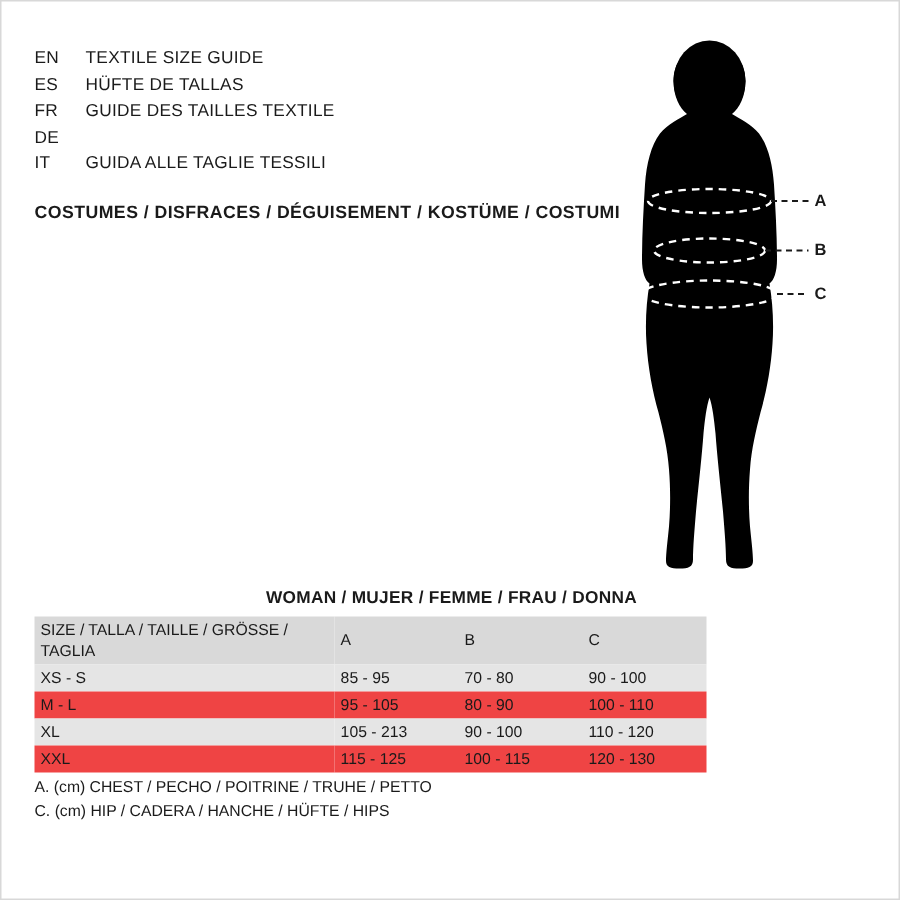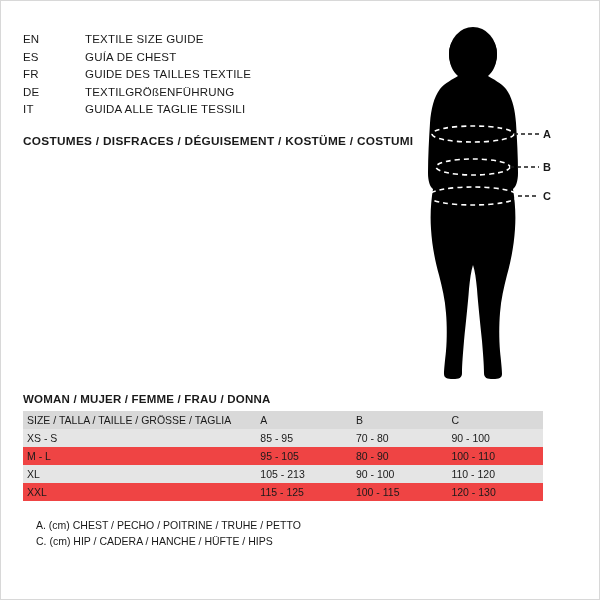--- a/index.html
+++ b/index.html
@@ -29,21 +29,20 @@
     left: 22px;
     top: 30px;
     width: 330px;
   }
   .lang-row {
     display: flex;
     align-items: baseline;
     font-size: 11.5px;
     line-height: 17.5px;
     letter-spacing: 0.2px;
-    gap: 28px;
   }
   .lang-code {
     width: 34px;
     flex: 0 0 34px;
     color: #1a1a1a;
   }
   .lang-text {
     color: #1a1a1a;
     white-space: nowrap;
   }
@@ -87,24 +86,25 @@
     top: 392px;
     width: 556px;
   }
   .tbl-title {
     font-size: 11.5px;
     font-weight: bold;
     letter-spacing: 0.2px;
     color: #1a1a1a;
     margin-bottom: 6px;
     white-space: nowrap;
+    text-align: center;
   }
   table.size-table {
     border-collapse: collapse;
-    width: 520px;
+    width: 448px;
     font-size: 10.5px;
   }
   table.size-table td, table.size-table th {
     padding: 2px 4px;
     line-height: 14px;
     font-weight: normal;
     text-align: left;
   }
   .hdr-row td {
     background: #d9d9d9;
@@ -116,49 +116,48 @@
   }
   .row-dark td {
     background: #ef4444;
   }
   .hdr-center { text-align: center; }
   .val-cell { text-align: left; margin-left: 44px; }
 
   
   .notes {
     position: absolute;
-    left: 35px;
+    left: 22px;
     top: 516px;
     font-size: 10.5px;
     line-height: 16px;
     color: #1a1a1a;
   }
   .notes div { white-space: nowrap; }
 </style>
 </head>
 <body>
 
 <div class="page">
 
   <div class="lang-block">
     <div class="lang-row">
       <span class="lang-code">EN</span>
       <span class="lang-text">TEXTILE SIZE GUIDE</span>
     </div>
     <div class="lang-row">
       <span class="lang-code">ES</span>
-      <span class="lang-text">GUÍA DE CHEST</span>
+      <span class="lang-text">HÜFTE DE TALLAS</span>
     </div>
     <div class="lang-row">
       <span class="lang-code">FR</span>
       <span class="lang-text">GUIDE DES TAILLES TEXTILE</span>
     </div>
     <div class="lang-row">
       <span class="lang-code">DE</span>
-      <span class="lang-text">TEXTILGRÖßENFÜHRUNG</span>
     </div>
     <div class="lang-row">
       <span class="lang-code">IT</span>
       <span class="lang-text">GUIDA ALLE TAGLIE TESSILI</span>
     </div>
   </div>
 
   <div class="costumes-line">COSTUMES / DISFRACES / DÉGUISEMENT / KOSTÜME / COSTUMI</div>
 
   <div class="figure-wrap">

